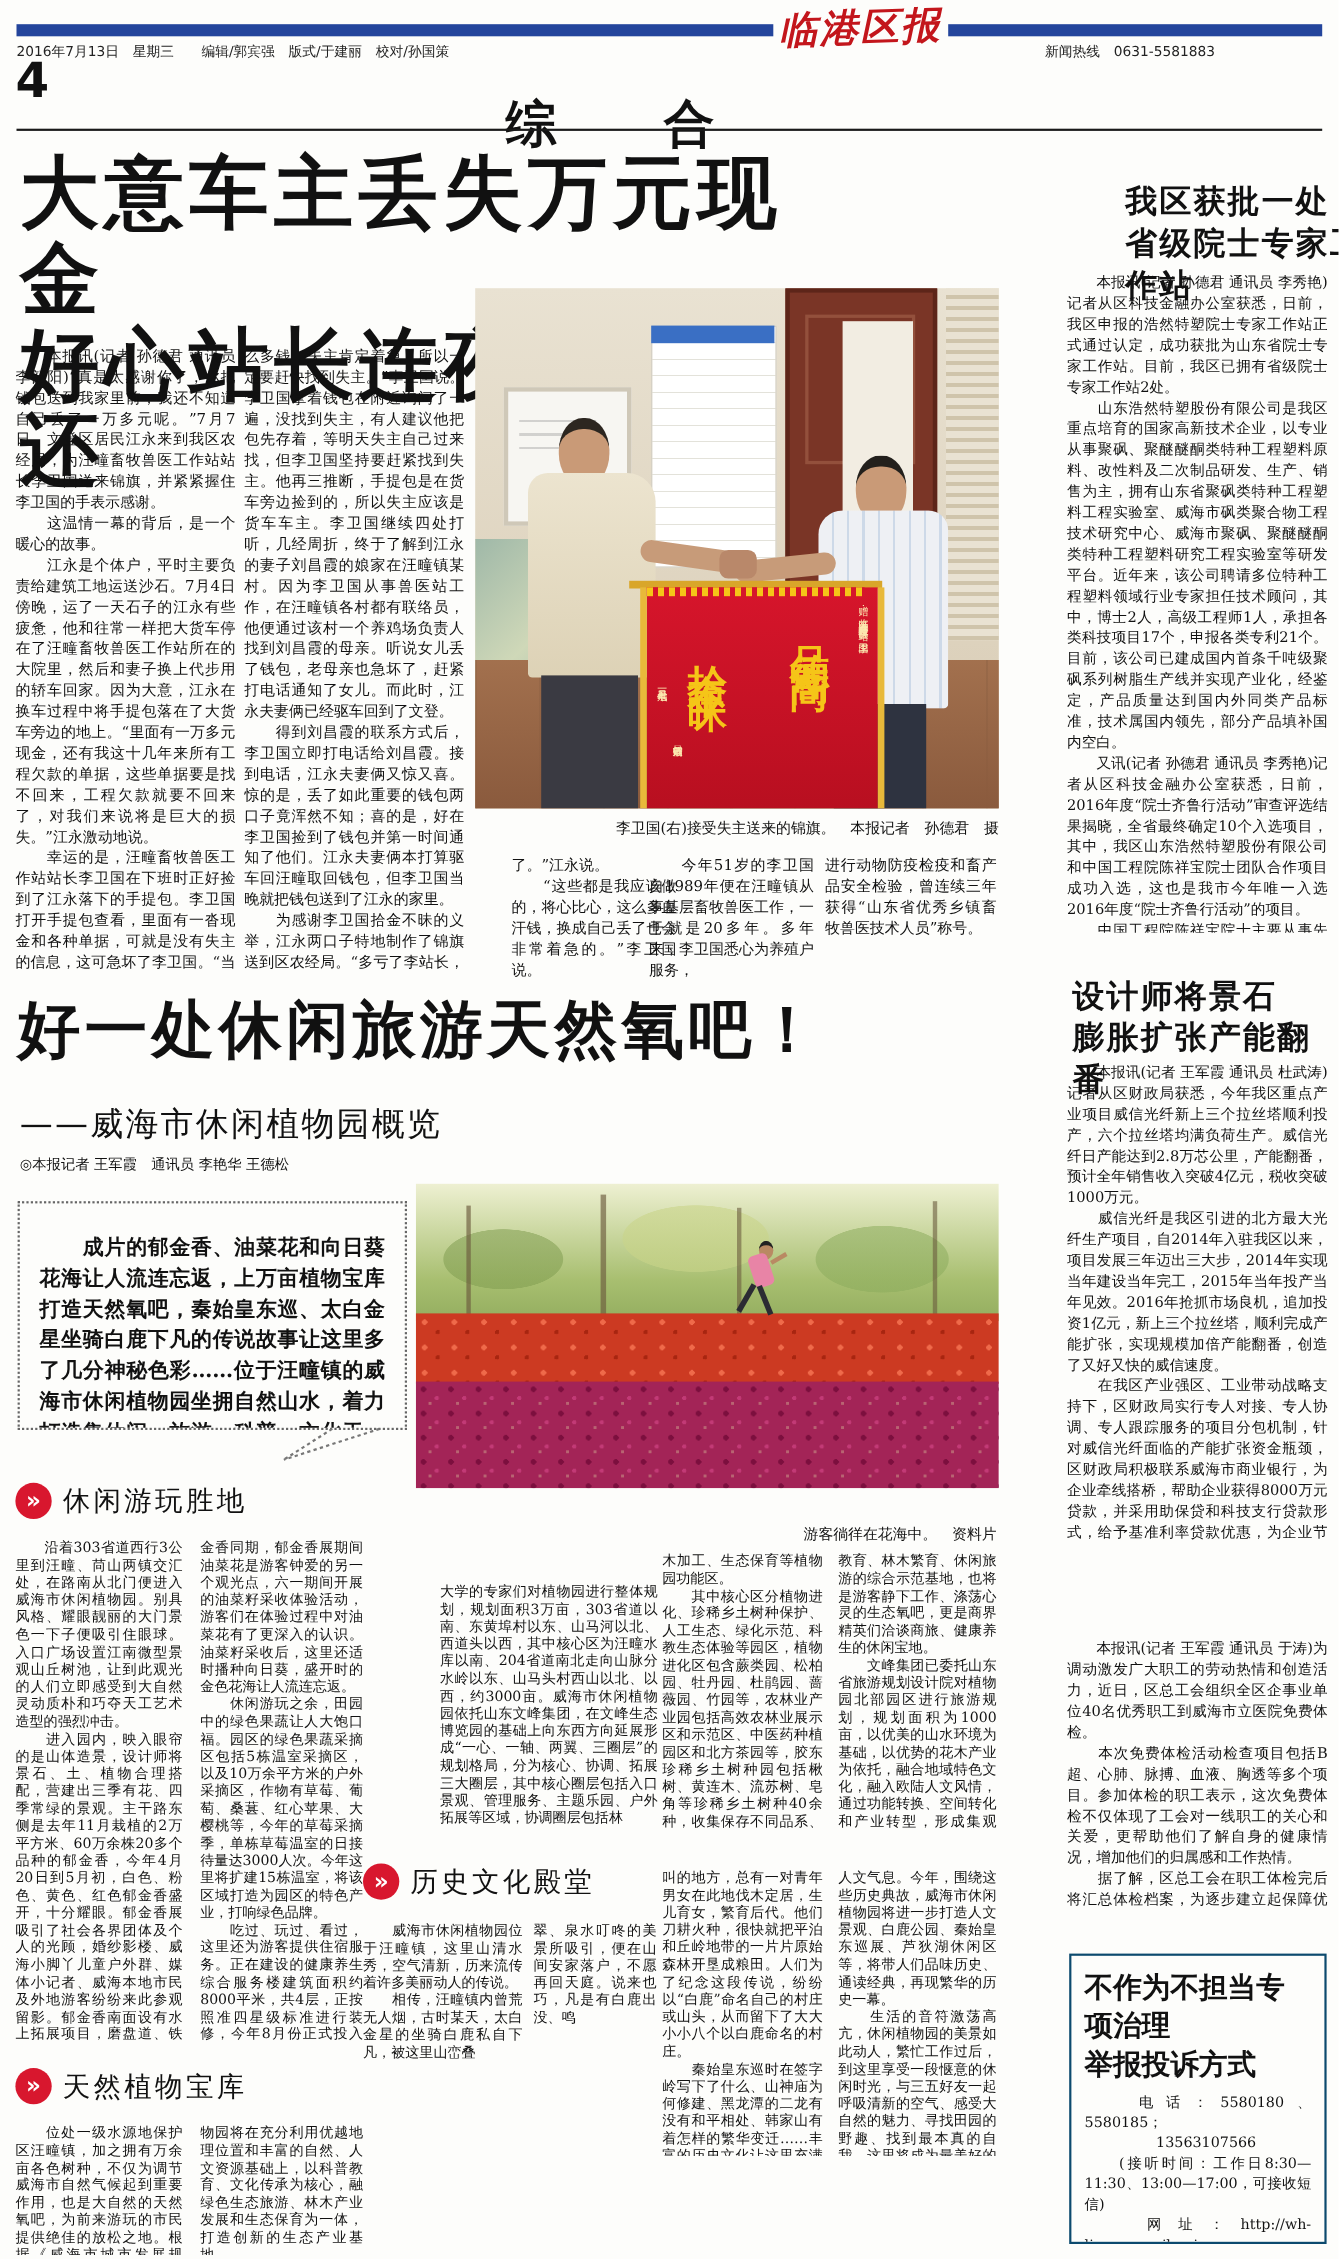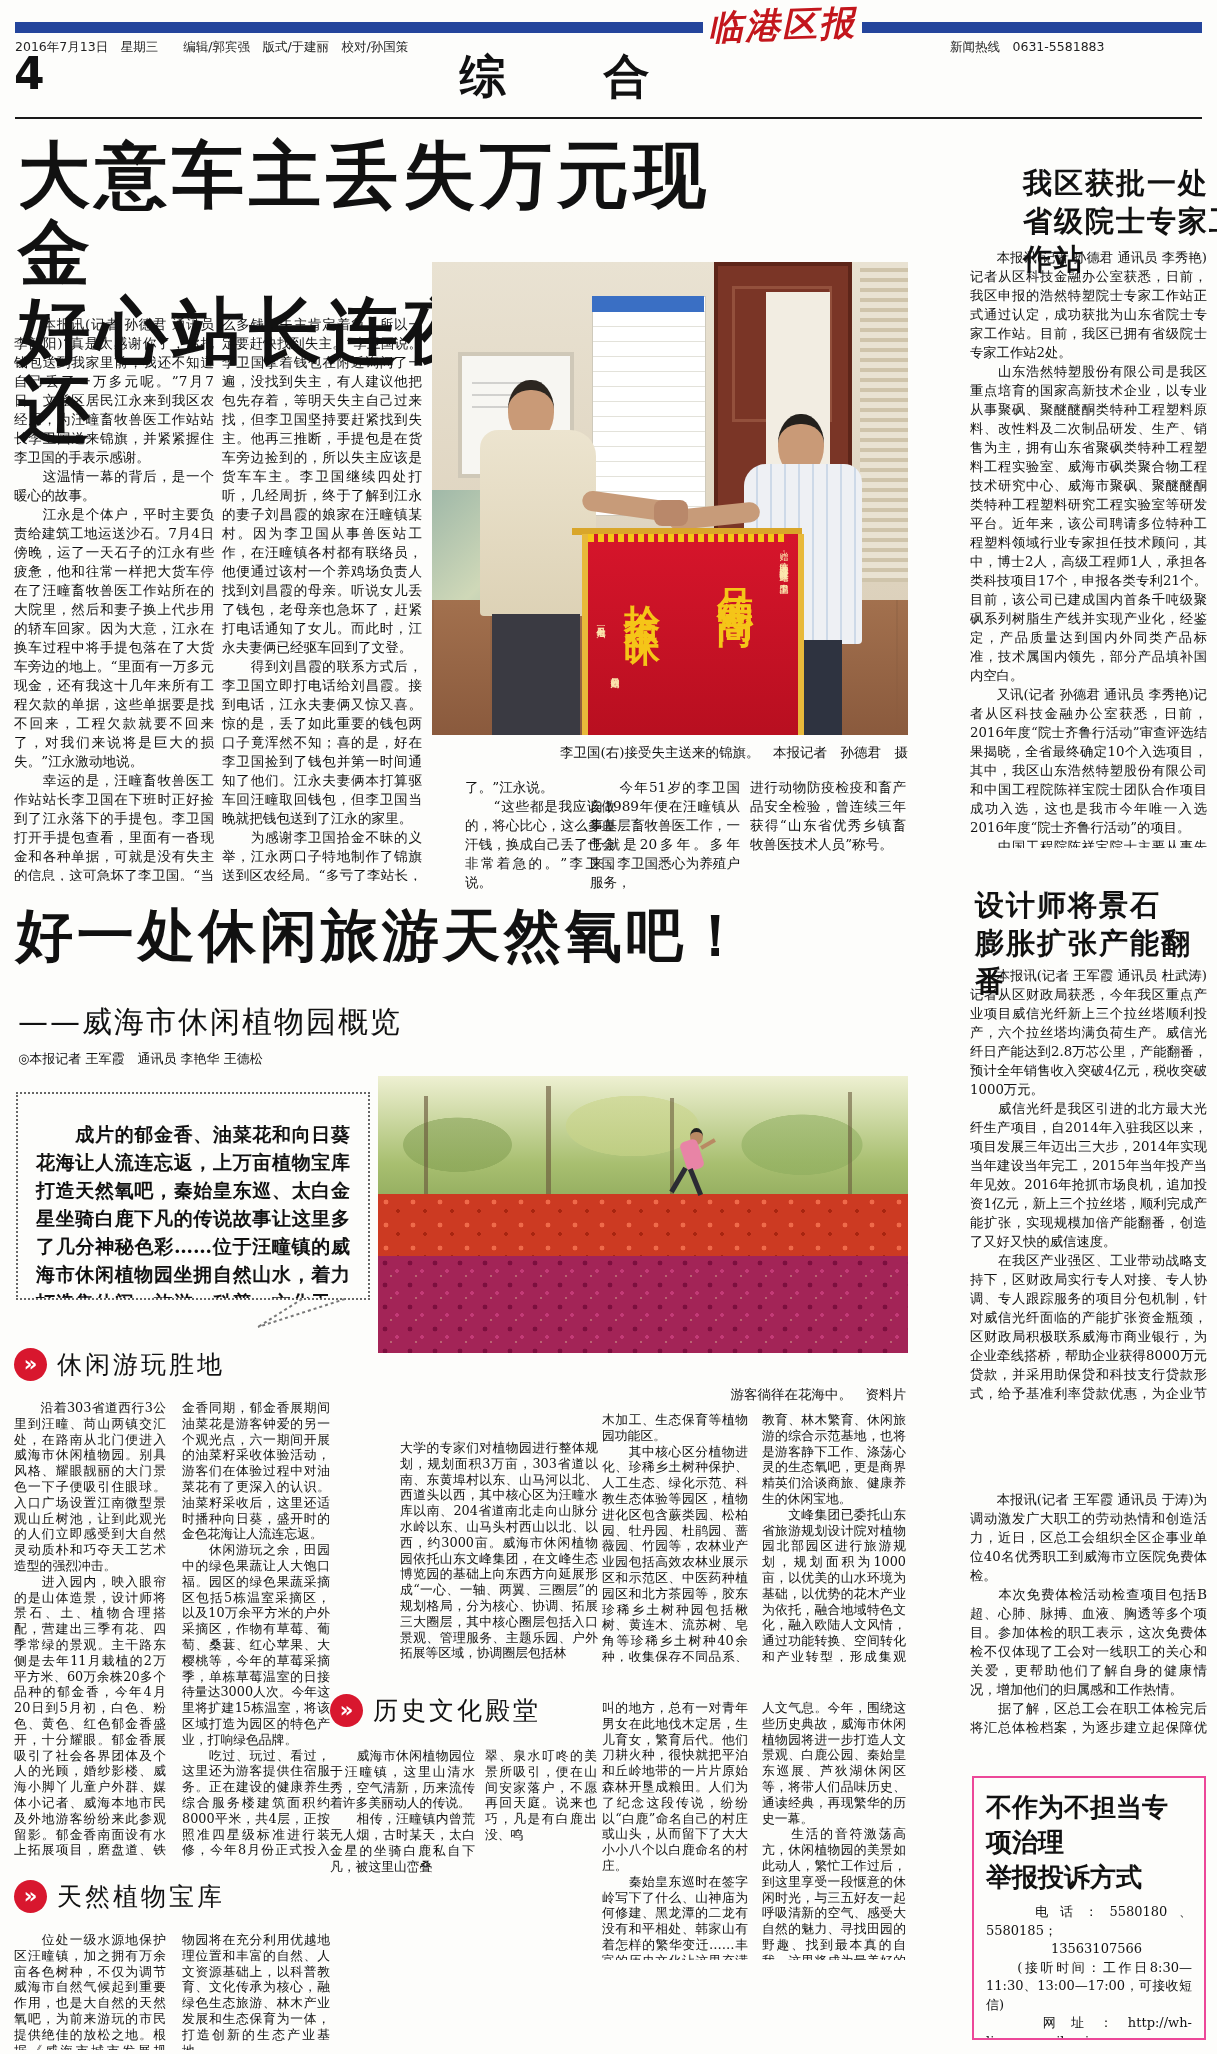--- a/index.html
+++ b/index.html
@@ -8,36 +8,36 @@
   .abs{position:absolute;}
   .flow{white-space:pre-line;}
   .just{text-align:justify;}
   .clip{overflow:hidden;}
   .bar{background:#24459c;height:11px;}
   .rule{background:#1a1a1a;}
   .masthead-logo{color:#c3161c;font-style:italic;font-weight:bold;font-size:35px;
     transform:rotate(-2deg);letter-spacing:2px;text-align:center;}
   .meta{font-family:"DejaVu Sans","Liberation Sans",sans-serif;font-size:12.5px;color:#222;}
   .pageno{font-family:"DejaVu Sans","Liberation Sans",sans-serif;font-size:44px;font-weight:bold;}
-  .section-big{font-size:46px;font-weight:bold;word-spacing:70px;text-align:center;letter-spacing:6px;}
+  .section-big{font-size:46px;font-weight:bold;word-spacing:70px;text-align:center;letter-spacing:6px;margin-top:36px;}
   .headline1{font-size:72px;line-height:78px;font-weight:bold;letter-spacing:5px;}
   .headline2{font-size:57px;font-weight:bold;letter-spacing:4px;}
   .subhead{font-family:"DejaVu Sans","Liberation Sans",sans-serif;font-size:30px;font-weight:500;letter-spacing:2px;}
   .byline{font-size:13px;}
   .bodytxt{font-size:13.6px;line-height:19px;}
   .ncol{font-size:12.8px;line-height:15.8px;}
   .sbbody{font-size:13.3px;line-height:19px;}
   .sbtitle{font-size:29px;line-height:38px;font-weight:bold;letter-spacing:2px;}
   .caption{font-size:13.5px;}
   .sechead{display:flex;align-items:center;gap:10px;}
   .sec-ico{width:33px;height:33px;border-radius:50%;background:#d8172e;color:#fff;
     font-family:"DejaVu Sans",sans-serif;font-weight:bold;font-size:21px;line-height:33px;text-align:center;}
   .sec-label{font-family:"DejaVu Sans","Liberation Sans",sans-serif;font-size:25px;font-weight:500;letter-spacing:3px;}
   .ledebox{border:2px dotted #666;padding:26px 18px 10px 18px;font-size:19px;line-height:28px;font-weight:600;}
-  .noticebox{border:2px solid #ec4899;padding:12px 12px;}
+  .noticebox{border:2px solid #0c4a6e;padding:12px 12px;}
   .notice-title{font-family:"DejaVu Sans","Liberation Sans",sans-serif;font-size:26px;line-height:35px;font-weight:bold;}
   .notice-body{font-size:13px;line-height:18.5px;}
   .vtx{writing-mode:vertical-rl;text-orientation:upright;}
   
   .ph1{background:linear-gradient(#e9e2d2,#ddd2bd 68%,#d6c9b2);}
   .floor{background:linear-gradient(#a8765287,#8a5a3d),repeating-linear-gradient(90deg,#00000022 0 2px,transparent 2px 58px);background-color:#9c6a49;}
   
   .trees{background:
      radial-gradient(ellipse 90px 45px at 15% 55%, #7f9c4f88 0 60%, transparent 61%),
      radial-gradient(ellipse 110px 50px at 48% 40%, #c9d48999 0 60%, transparent 61%),

